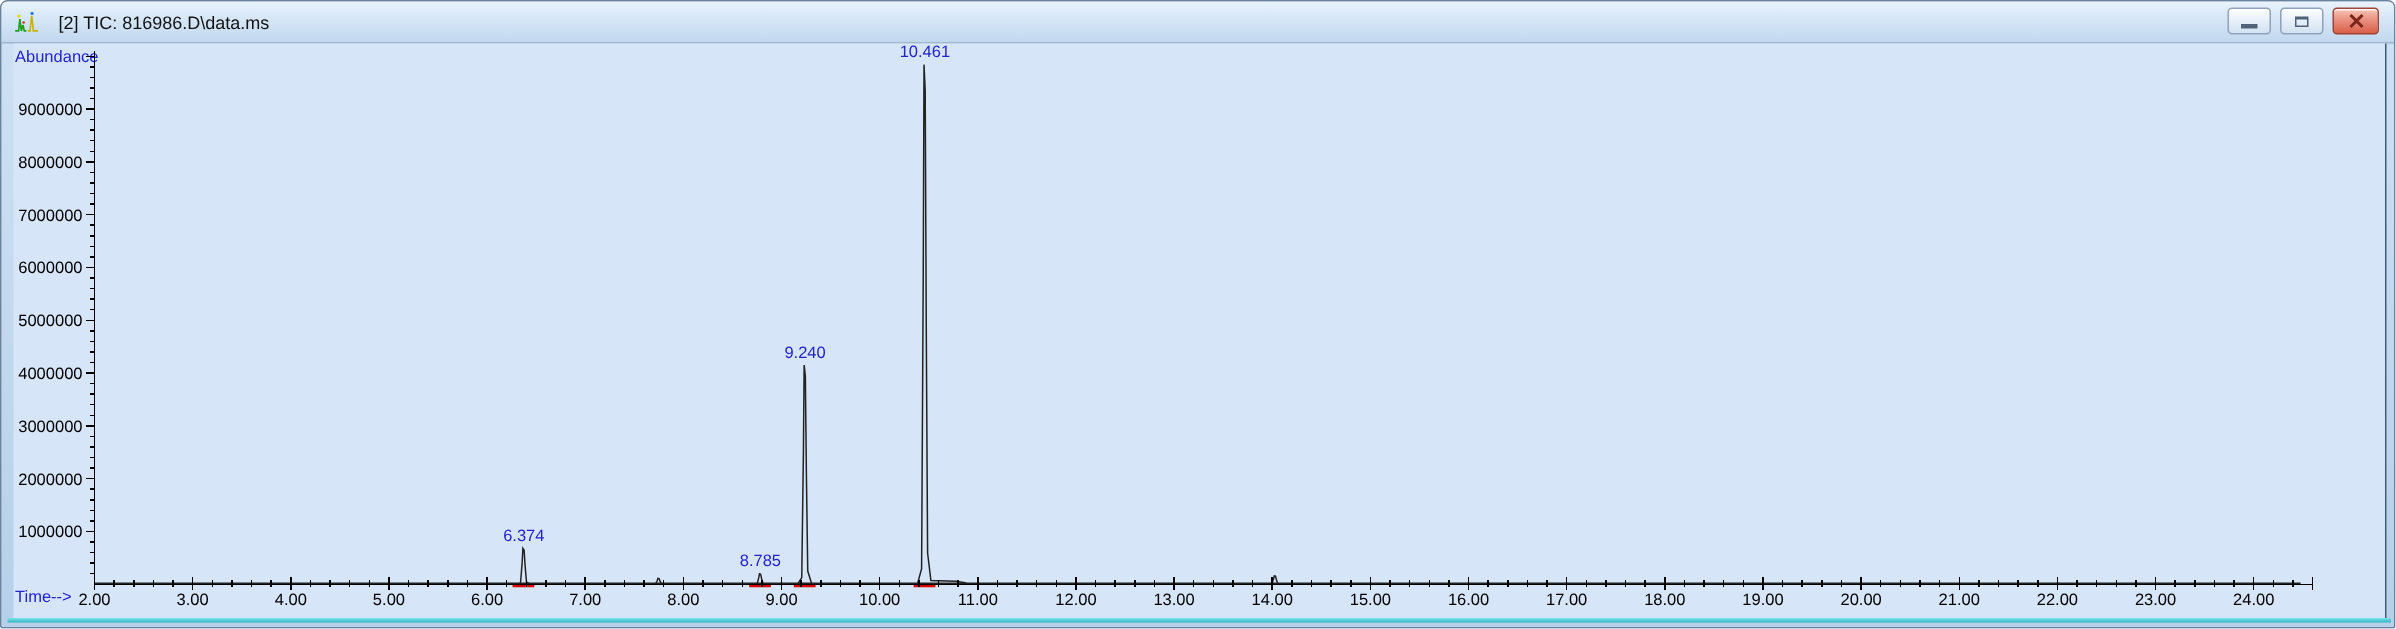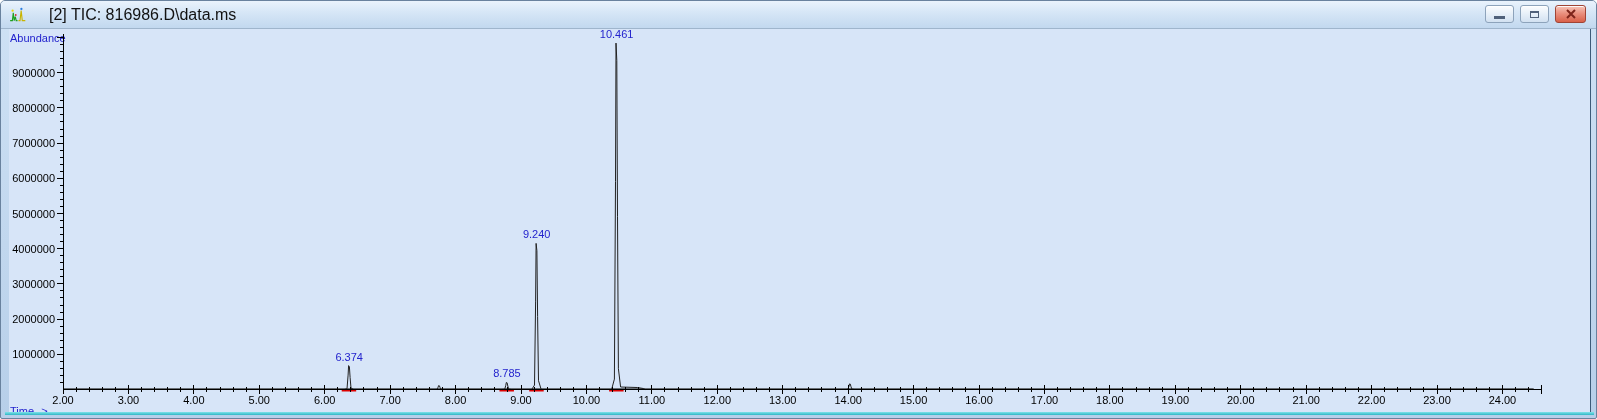--- a/index.html
+++ b/index.html
@@ -13,21 +13,21 @@
     background:linear-gradient(180deg,#cfe2f5,#b7cfe9);
     border:1px solid #69829e;border-radius:5px 5px 2px 2px;overflow:hidden;
   }
   .titlebar{
     position:absolute;top:0;left:0;right:0;height:28px;box-sizing:border-box;
     background:linear-gradient(180deg,#eaf3fc,#d7e7f7 40%,#c2d8ef);
     border-bottom:1px solid #9fb5cc;
     display:flex;align-items:center;padding:0 8px;
   }
   .app-icon{width:18px;height:18px;display:inline-block;flex:0 0 auto;}
-  .title{font-size:16px;color:#121212;margin-left:22px;white-space:nowrap;}
+  .title{font-size:12px;color:#121212;margin-left:12px;white-space:nowrap;}
   .winbtns{position:absolute;right:10px;top:4px;display:flex;gap:6px;}
   .btn{
     width:29px;height:18px;box-sizing:border-box;cursor:pointer;
     border:1px solid #8da3bb;border-radius:3px;
     background:linear-gradient(180deg,#fcfdfe,#e9f1f9 45%,#d2e1f1);
     box-shadow:inset 0 1px 0 rgba(255,255,255,.9);
     display:flex;align-items:center;justify-content:center;
   }
   .btn.close{
     width:31px;border-color:#a04435;
@@ -35,21 +35,21 @@
   }
   .glyph-min{width:11px;height:3px;background:#50617a;margin-top:7px;}
   .glyph-max{width:9px;height:7px;box-sizing:border-box;border:1px solid #50617a;border-top-width:2px;}
   .plot{
     position:absolute;left:8px;top:28px;width:1581px;height:383px;
     background:#d7e5f8;border-right:1px solid #3c5a78;
   }
   .plot svg{position:absolute;left:0;top:0;}
   .ylab,.xlab{position:absolute;color:#2323cd;font-size:11px;line-height:12px;}
   .ylab{left:1px;top:3px;}
-  .xlab{left:1px;top:376px;}
+  .xlab{left:1px;top:363px;}
   .accent{
     position:absolute;left:4px;top:411px;width:1589px;height:3px;
     background:linear-gradient(180deg,#7fe3ea,#2fb6c4);
   }
 </style>
 </head>
 <body>
 
 <div class="window">
 

